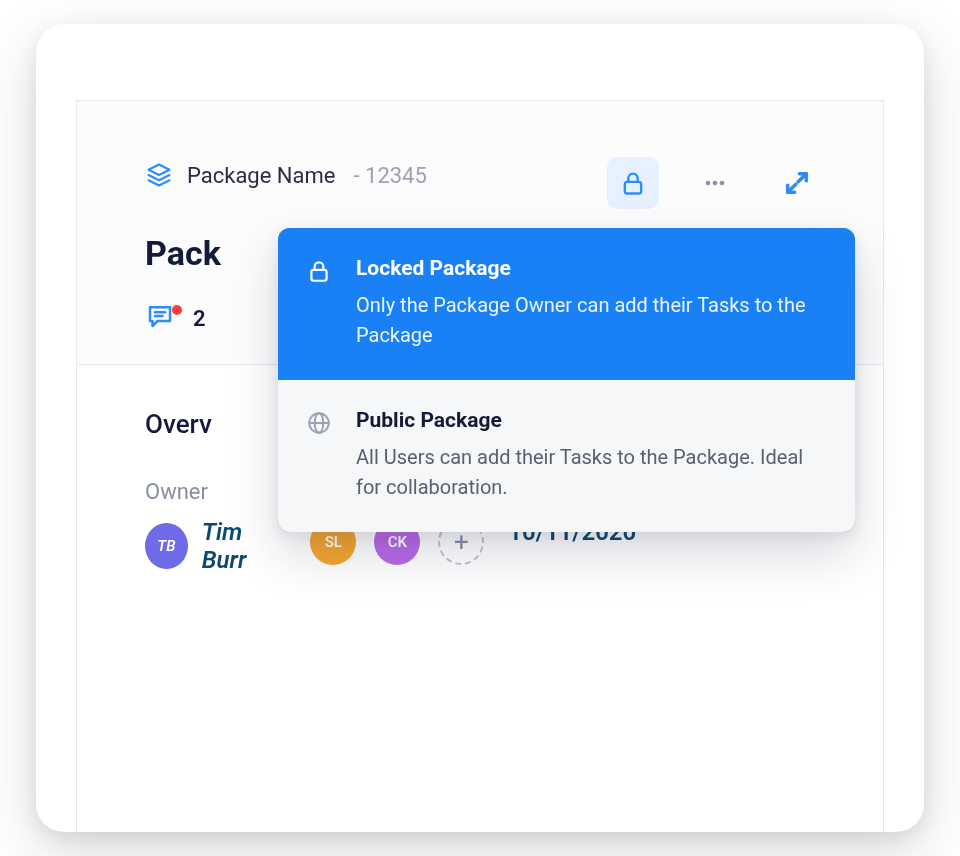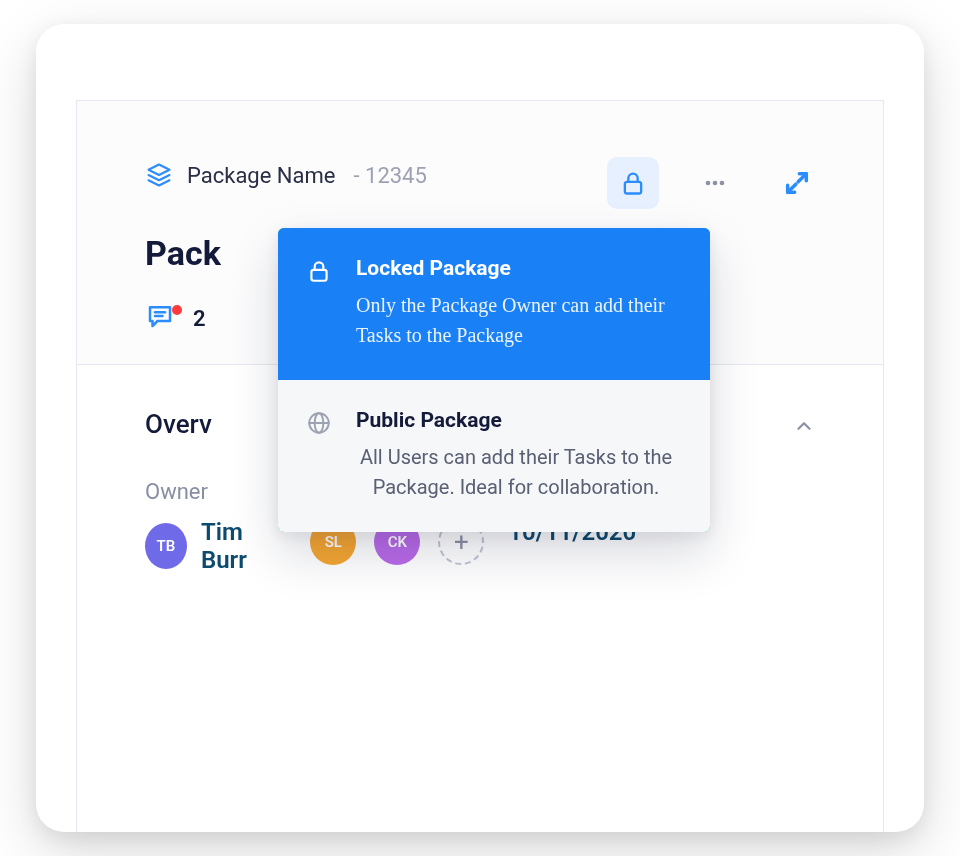--- a/index.html
+++ b/index.html
@@ -99,21 +99,21 @@
     display: flex;
     align-items: center;
     gap: 10px;
     margin-bottom: 14px;
   }
   .field-value {
     font-size: 24px;
     color: #0c4a6e;
     font-weight: 600;
   }
-  .owner-row { display: flex; align-items: center; gap: 14px; }
+  .owner-row { display: flex; align-items: center; gap: 14px; font-style: italic; }
   .avatar {
     width: 46px; height: 46px; border-radius: 50%;
     display: flex; align-items: center; justify-content: center;
     font-size: 15px; font-weight: 600; color: #fff;
   }
   .avatar.purple { background: #6e6ae8; }
   .avatar.orange { background: #f5a631; }
   .avatar.violet { background: #b96ae8; }
   .avatar.add {
     background: #fff;
@@ -127,41 +127,41 @@
     width: 26px; height: 26px; border-radius: 50%;
     background: #8c91a5; color: #fff;
     display: inline-flex; align-items: center; justify-content: center;
     font-size: 16px; font-weight: 700;
   }
   
   .dropdown {
     position: absolute;
     left: 242px;
     top: 204px;
-    width: 432px;
+    width: 577px;
     background: #22c55e;
-    border-radius: 6px;
+    border-radius: 12px;
     box-shadow: 0 22px 50px rgba(20,26,57,0.16), 0 4px 14px rgba(20,26,57,0.08);
     overflow: hidden;
     z-index: 20;
   }
   .dd-item {
     display: flex;
     gap: 20px;
     padding: 28px 34px 30px 28px;
     cursor: pointer;
   }
   .dd-item.selected { background: #1a80f5; color: #fff; }
   .dd-item:not(.selected) { background: #f6f7f9; color: #141a39; }
   .dd-icon { width: 30px; flex: 0 0 30px; padding-top: 2px; }
   .dd-title { font-size: 21px; font-weight: 700; margin-bottom: 10px; }
   .dd-desc { font-size: 20px; font-weight: 400; line-height: 1.5; }
-  .dd-item.selected .dd-desc { color: #eaf3ff; font-family: Liberation Serif, serif; }
+  .dd-item.selected .dd-desc { color: #eaf3ff; }
   .dd-item:not(.selected) .dd-title { color: #141a39; }
-  .dd-item:not(.selected) .dd-desc { color: #5a6073; text-align: center; }
+  .dd-item:not(.selected) .dd-desc { color: #5a6073; }
   .chevron-up { width: 22px; height: 22px; }
 </style>
 </head>
 <body>
 
 <div class="card">
   <div class="panel">
 
     <div class="panel-header">
 

